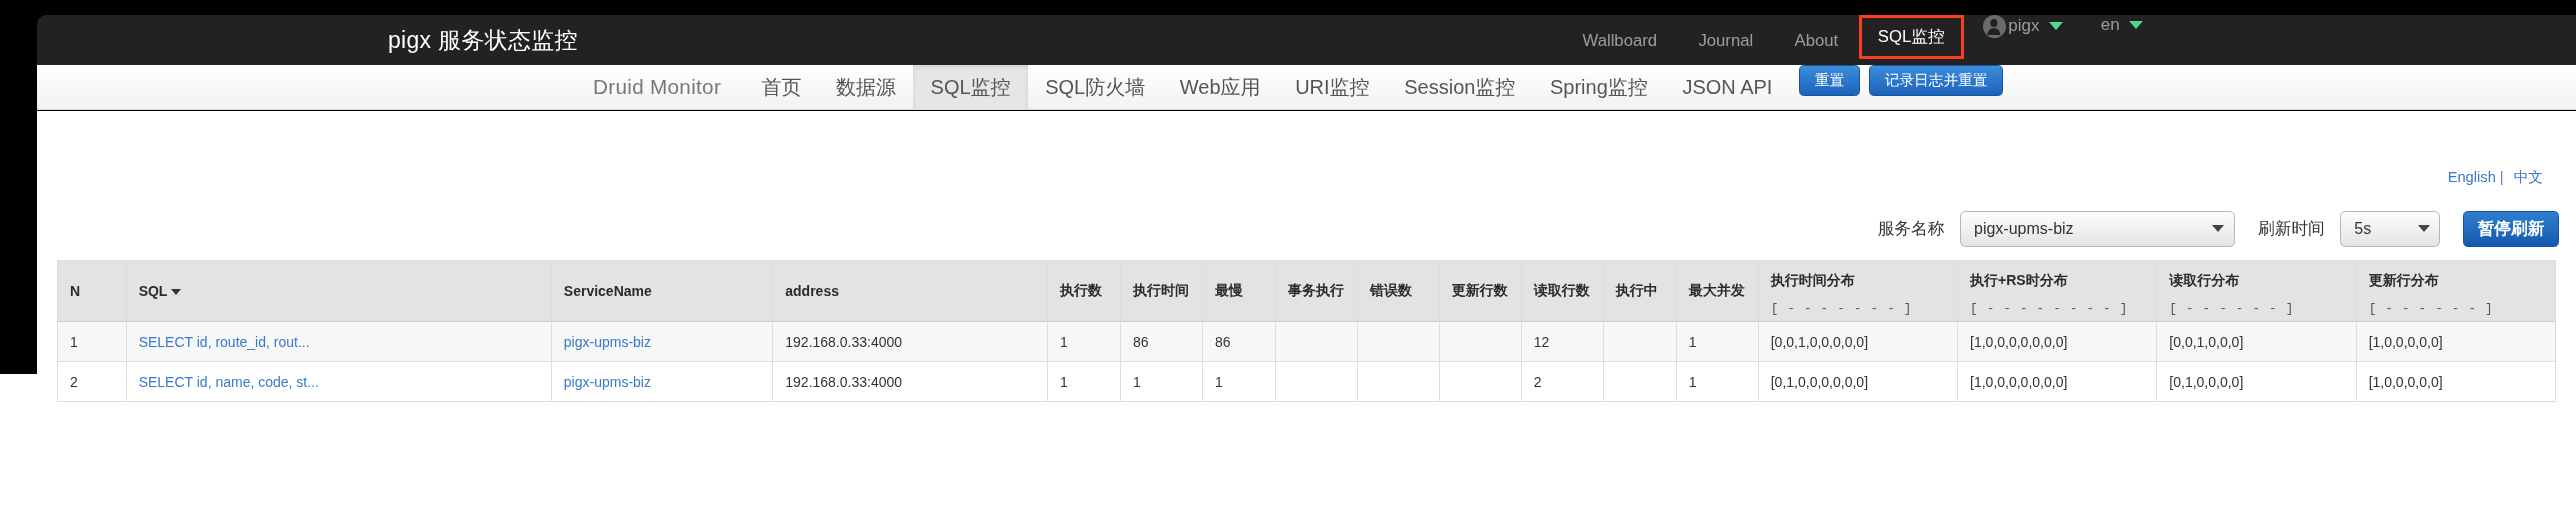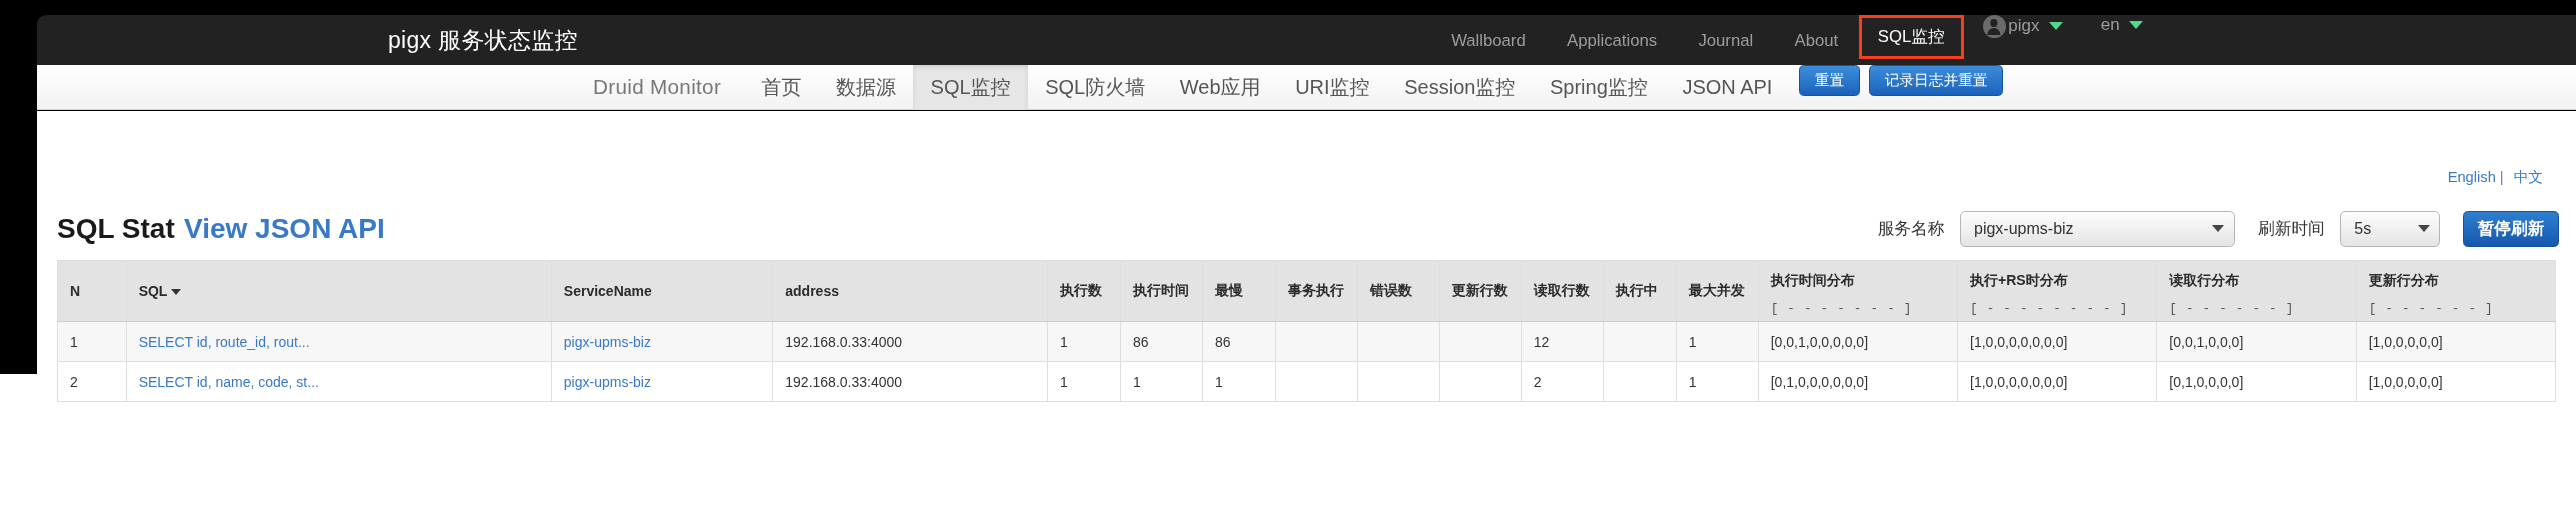--- a/index.html
+++ b/index.html
@@ -333,21 +333,20 @@
 </head>
 <body>
 
 <div class="page-frame">
 
   <div class="topbar">
     <div class="brand-title">pigx 服务状态监控</div>
 
     <div class="topnav">
       <div class="topnav-item">Wallboard</div>
-      <div class="topnav-item">Applications</div>
       <div class="topnav-item">Journal</div>
       <div class="topnav-item">About</div>
       <div class="topnav-item active-box">SQL监控</div>
 
       <div class="user-menu">
         <span class="avatar"></span>
         <span>pigx</span>
         <span class="caret-green"></span>
       </div>
 
@@ -375,23 +374,20 @@
     </div>
   </div>
 
   <div class="content">
 
     <div class="lang-links">
       <a>English</a><span class="sep">|</span><a>中文</a>
     </div>
 
     <div class="stat-header">
-      <div class="stat-title">
-        <span>SQL Stat</span><span class="api-link">View JSON API</span>
-      </div>
 
       <div class="stat-controls">
         <span class="ctrl-label">服务名称</span>
         <div class="fake-select service">
           <span class="sel-val">pigx-upms-biz</span>
           <span class="caret-dark"></span>
         </div>
 
         <span class="ctrl-label">刷新时间</span>
         <div class="fake-select refresh">

